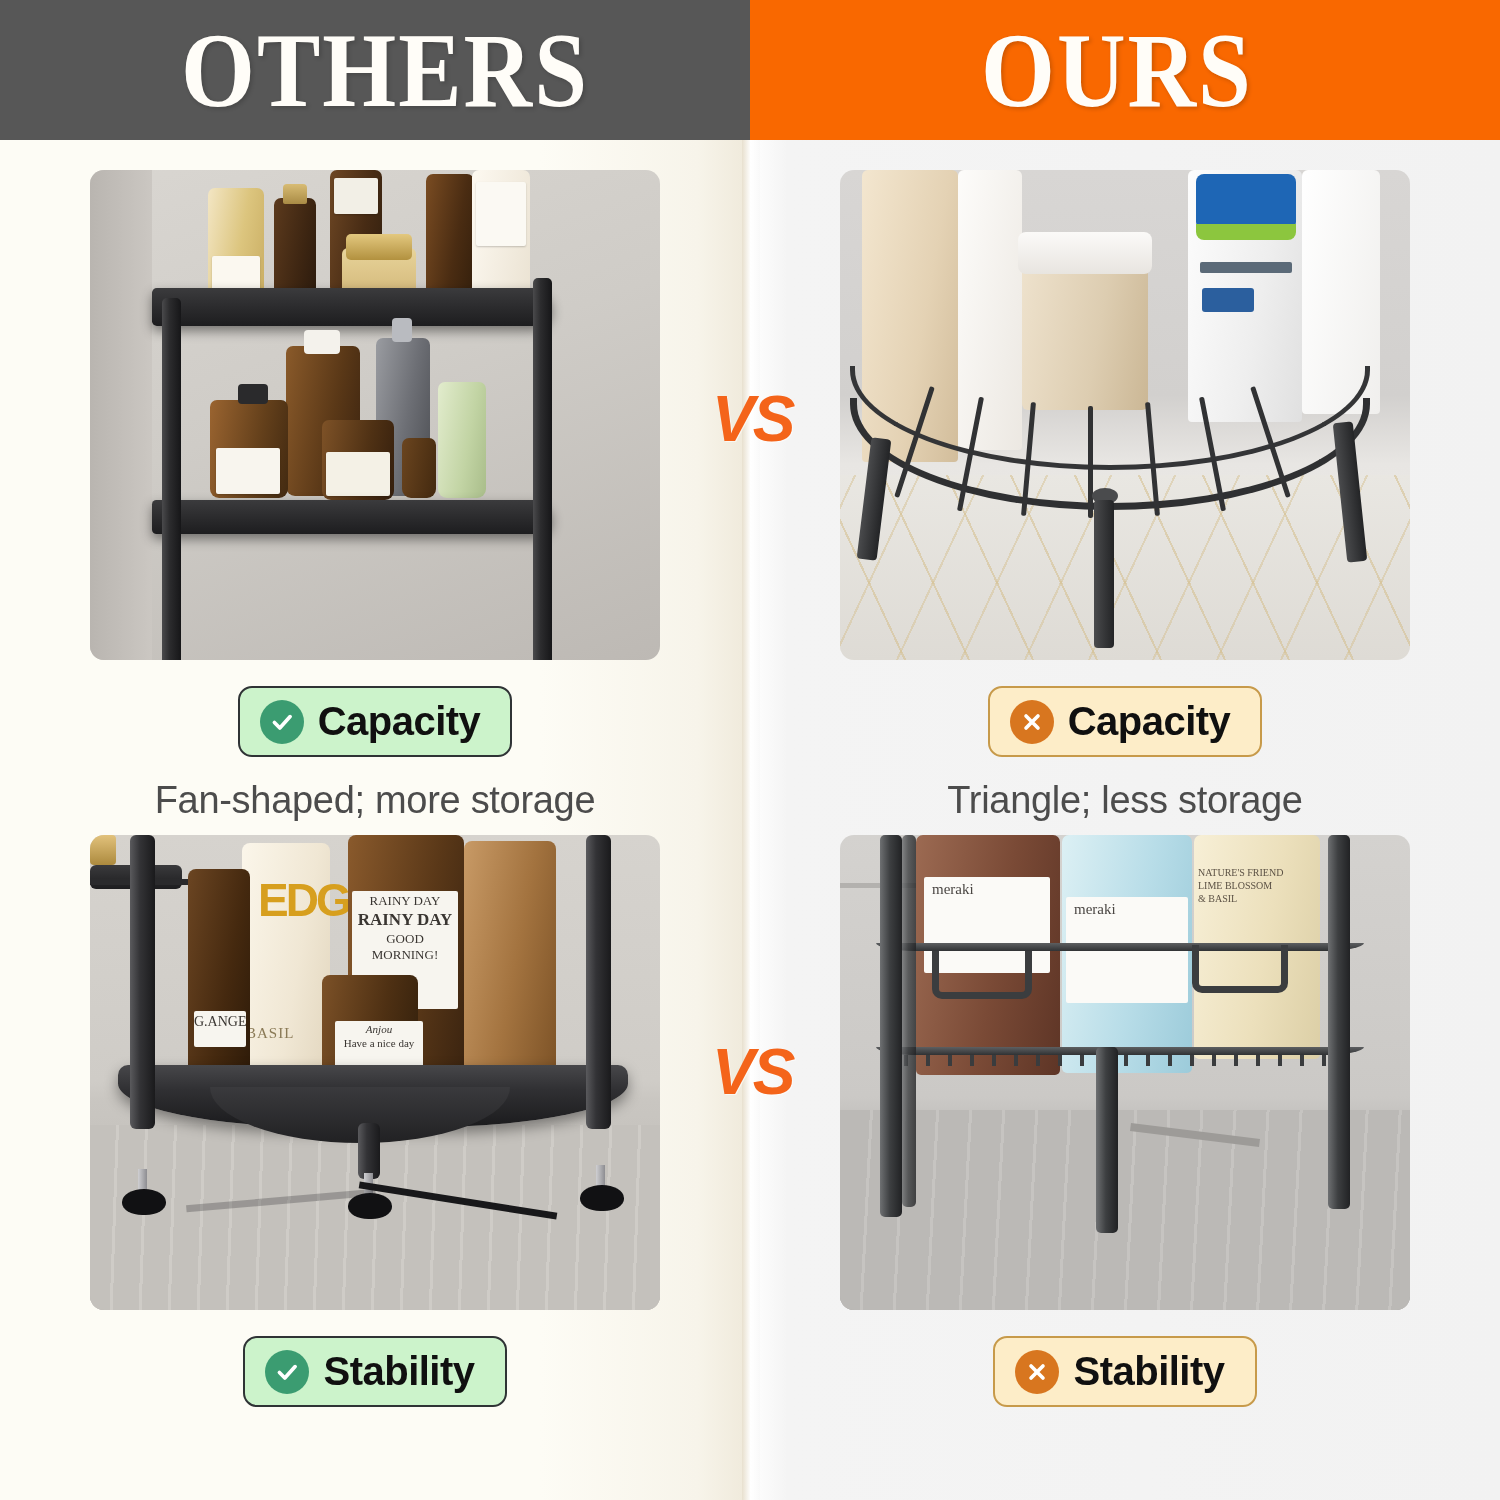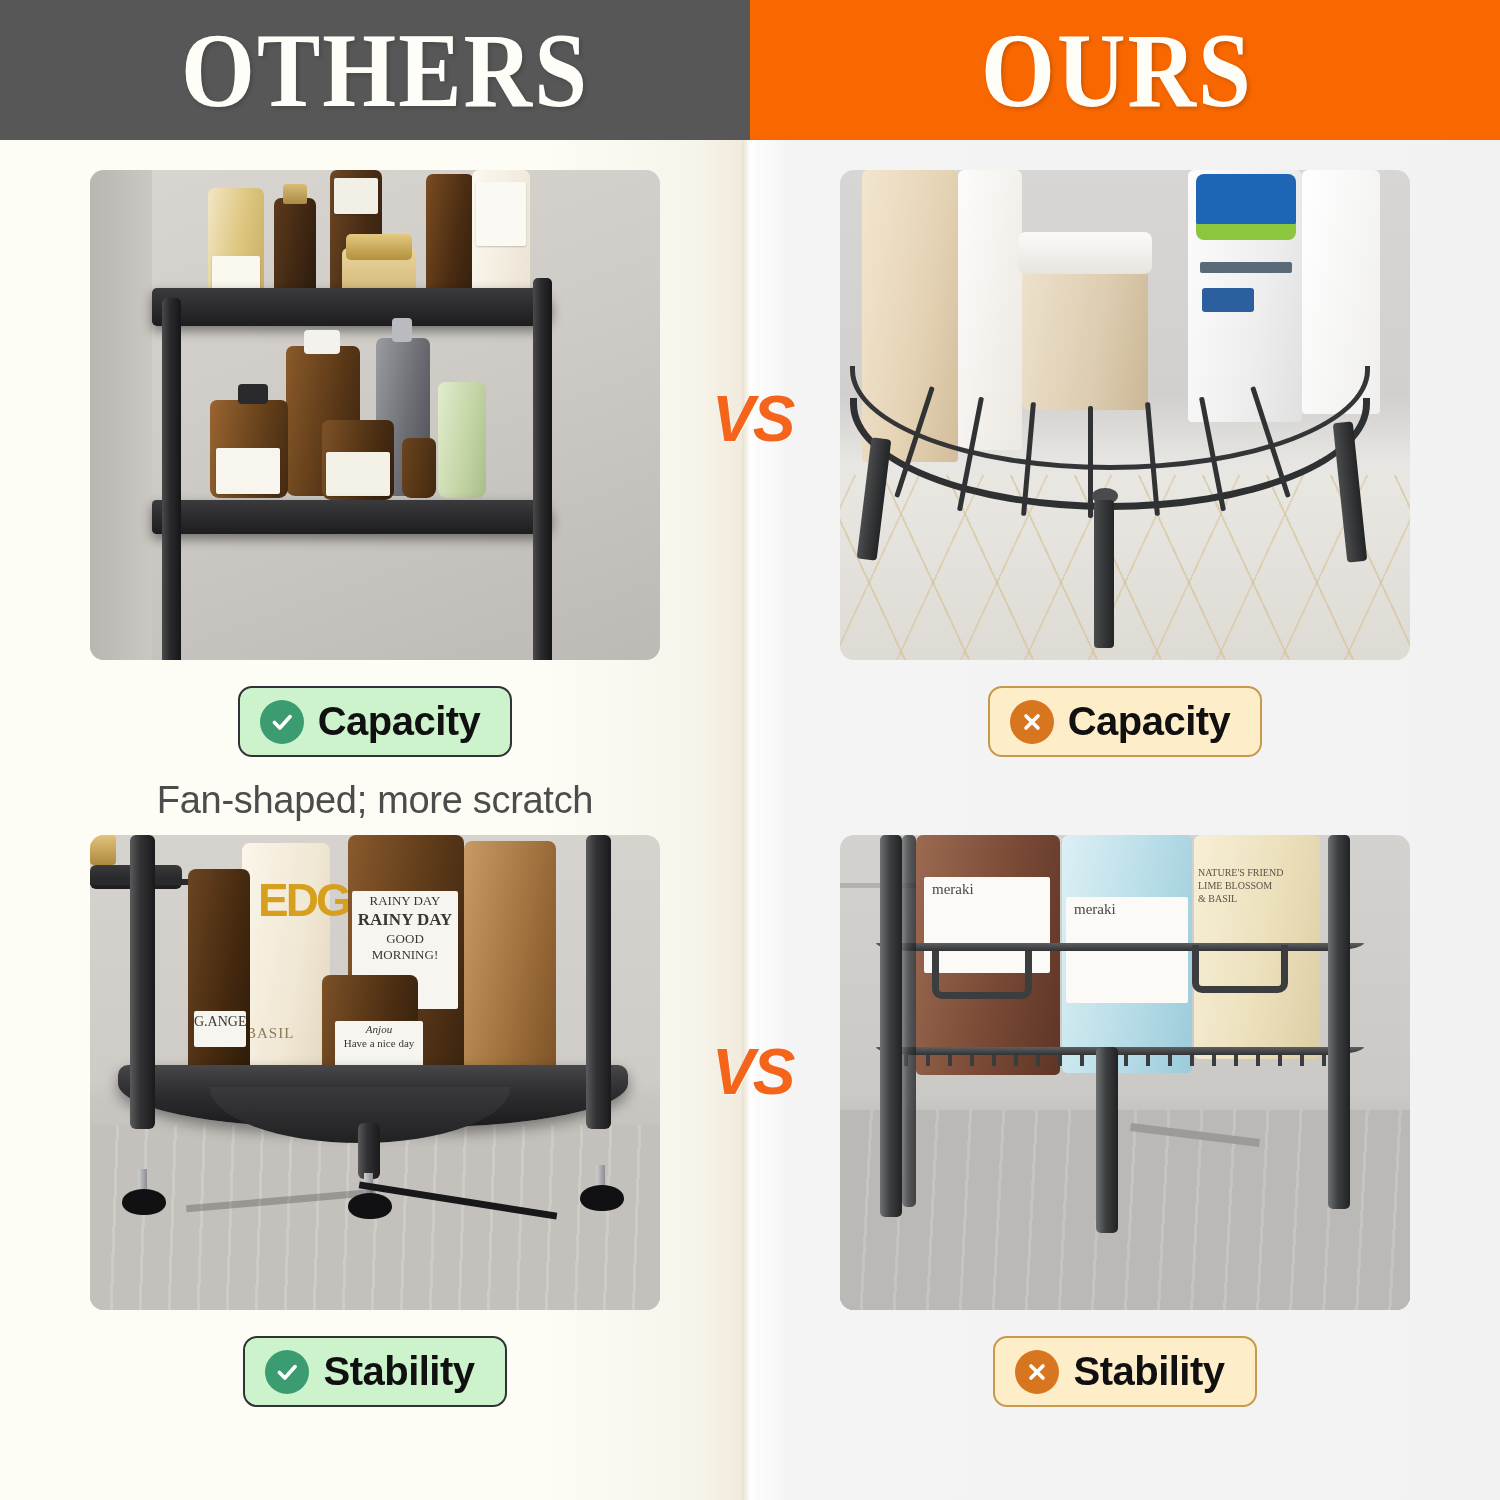--- a/index.html
+++ b/index.html
@@ -300,21 +300,21 @@
     </div>
 
     <div class="badge good">
       <span class="badge-icon good">
         <svg width="26" height="26" viewBox="0 0 24 24" aria-hidden="true">
           <path d="M5 12.5 L10 17.5 L19.5 7" fill="none" stroke="#ffffff" stroke-width="3.4" stroke-linecap="round" stroke-linejoin="round"></path>
         </svg>
       </span>
       <span class="badge-label">Capacity</span>
     </div>
-    <div class="caption">Fan-shaped; more scratch</div>
+    <div class="caption">Fan-shaped; more storage</div>
   </div>
 
   <div class="cell row1">
     <div class="photo ph2">
       <div class="tilefloor"></div>
 
       <div class="btl" style="left:22px;top:0px;width:96px;height:292px;background:linear-gradient(100deg,#f3e6cf,#e4d2b4 60%,#d2bd9b);"></div>
       <div class="btl" style="left:118px;top:0px;width:64px;height:280px;background:linear-gradient(100deg,#fdfcfa,#ece8e2);"></div>
       <div class="btl" style="left:182px;top:62px;width:126px;height:178px;background:linear-gradient(100deg,#efe3ce,#ddcdb1 60%,#cbb795);border-radius:6px;"></div>
       <div class="btl" style="left:178px;top:62px;width:134px;height:42px;background:linear-gradient(180deg,#fbfaf8,#e8e5e0);border-radius:8px;"></div>
@@ -341,20 +341,21 @@
     </div>
 
     <div class="badge bad">
       <span class="badge-icon bad">
         <svg width="26" height="26" viewBox="0 0 24 24" aria-hidden="true">
           <path d="M6.5 6.5 L17.5 17.5 M17.5 6.5 L6.5 17.5" fill="none" stroke="#ffffff" stroke-width="3.4" stroke-linecap="round"></path>
         </svg>
       </span>
       <span class="badge-label">Capacity</span>
     </div>
+    <div class="caption">Triangle; less storage</div>
   </div>
 
   <div class="cell row2">
     <div class="photo ph3">
       <div class="floorboards"></div>
       <div style="position:absolute;left:0;top:44px;width:108px;height:6px;background:#2a2a2c;"></div>
 
       <div class="btl" style="left:152px;top:8px;width:88px;height:238px;background:linear-gradient(100deg,#fbf6ea,#f0e7d4 60%,#e2d6be);"></div>
       <div style="position:absolute;left:168px;top:44px;width:56px;height:120px;color:#d79f1e;font-family:'Liberation Sans',sans-serif;font-weight:700;font-size:46px;line-height:0.95;letter-spacing:-3px;">EDG</div>
       <div style="position:absolute;left:156px;top:190px;width:84px;height:18px;color:#8a7a56;font-family:'Liberation Serif',serif;font-size:15px;letter-spacing:1px;">BASIL</div>

